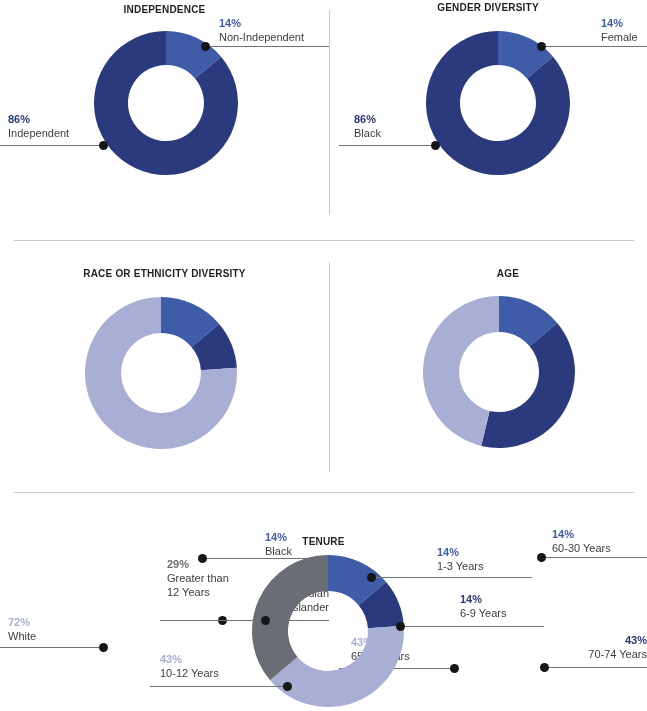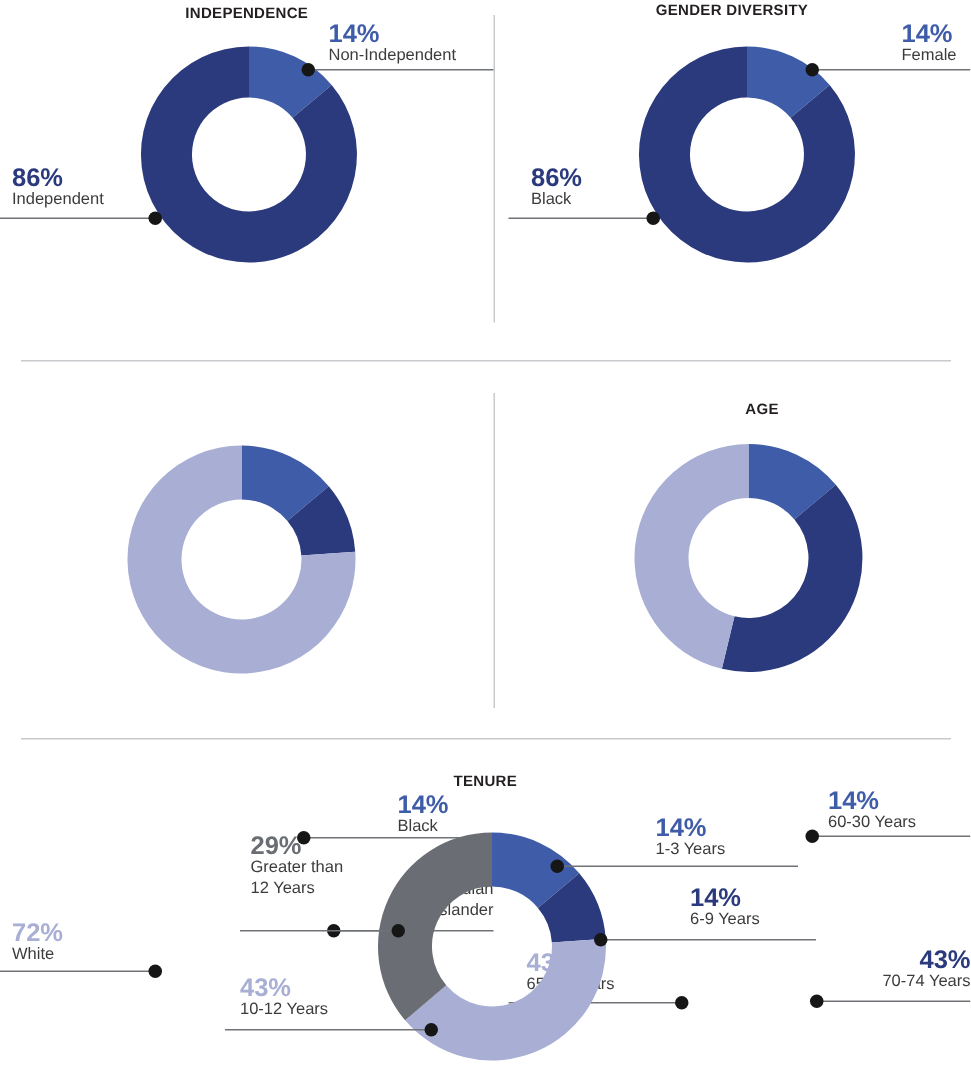--- a/index.html
+++ b/index.html
@@ -18,21 +18,21 @@
   .donut-wrap{position:absolute;}
   .donut-wrap svg{display:block;overflow:visible;}
   .divider-h{
     position:absolute;height:1px;background:#c8c9cd;
   }
   .divider-v{
     position:absolute;width:1px;background:#c8c9cd;
   }
   .callout{position:absolute;}
   .callout .pct{
-    font-size:17px;font-weight:bold;line-height:14px;
+    font-size:11px;font-weight:bold;line-height:14px;
     display:block;
   }
   .callout .lbl{
     font-size:11px;color:#3c3c3c;line-height:14px;display:block;
     white-space:pre-line;
   }
   .callout.right{text-align:right;}
   .callout.left{text-align:left;}
   .leader{
     position:absolute;height:1px;background:#6f7276;
@@ -101,20 +101,21 @@
   <div class="callout left" style="left:25px;top:112px;">
     <span class="pct" style="color:#2b3a7c;">86%</span>
     <span class="lbl">Black</span>
   </div>
   <div class="leader" style="left:10px;top:145px;width:96px;"></div>
   <div class="dot" style="left:102px;top:141px;"></div>
 </div>
 
 <div class="panel" style="left:0px;top:250px;width:329px;height:242px;">
 
+  <div class="chart-title" style="top:18px;">RACE OR ETHNICITY DIVERSITY</div>
 
   <div class="donut-wrap" style="left:85px;top:47px;">
     <svg width="152" height="152" viewBox="0 0 152 152">
       <g transform="translate(76,76)">
         <path fill="#3f5ca9" d="M 0 -76 A 76 76 0 0 1 58.17 -48.88 L 30.62 -25.73 A 40 40 0 0 0 0 -40 Z"></path>
         <path fill="#2b3a7c" d="M 58.17 -48.88 A 76 76 0 0 1 75.82 -5.15 L 39.90 -2.71 A 40 40 0 0 0 30.62 -25.73 Z"></path>
         <path fill="#a8aed4" d="M 75.82 -5.15 A 76 76 0 1 1 -0.001 -76 L -0.0005 -40 A 40 40 0 1 0 39.90 -2.71 Z"></path>
       </g>
     </svg>
   </div>
@@ -173,21 +174,21 @@
   <div class="callout left" style="left:22px;top:385px;">
     <span class="pct" style="color:#a8aed4;">43%</span>
     <span class="lbl">65-69 Years</span>
   </div>
   <div class="leader" style="left:10px;top:418px;width:116px;"></div>
   <div class="dot" style="left:121px;top:414px;"></div>
 </div>
 
 <div class="panel" style="left:0px;top:500px;width:647px;height:211px;">
 
-  <div class="chart-title" style="top:16px;">TENURE</div>
+  <div class="chart-title" style="top:36px;">TENURE</div>
 
   <div class="donut-wrap" style="left:252px;top:55px;">
     <svg width="152" height="152" viewBox="0 0 152 152">
       <g transform="translate(76,76)">
         <path fill="#3f5ca9" d="M 0 -76 A 76 76 0 0 1 58.17 -48.88 L 30.62 -25.73 A 40 40 0 0 0 0 -40 Z"></path>
         <path fill="#2b3a7c" d="M 58.17 -48.88 A 76 76 0 0 1 75.82 -5.15 L 39.90 -2.71 A 40 40 0 0 0 30.62 -25.73 Z"></path>
         <path fill="#a8aed4" d="M 75.82 -5.15 A 76 76 0 0 1 -57.92 49.22 L -30.48 25.91 A 40 40 0 0 0 39.90 -2.71 Z"></path>
         <path fill="#6a6d73" d="M -57.92 49.22 A 76 76 0 0 1 -0.001 -76 L -0.0005 -40 A 40 40 0 0 0 -30.48 25.91 Z"></path>
       </g>
     </svg>

